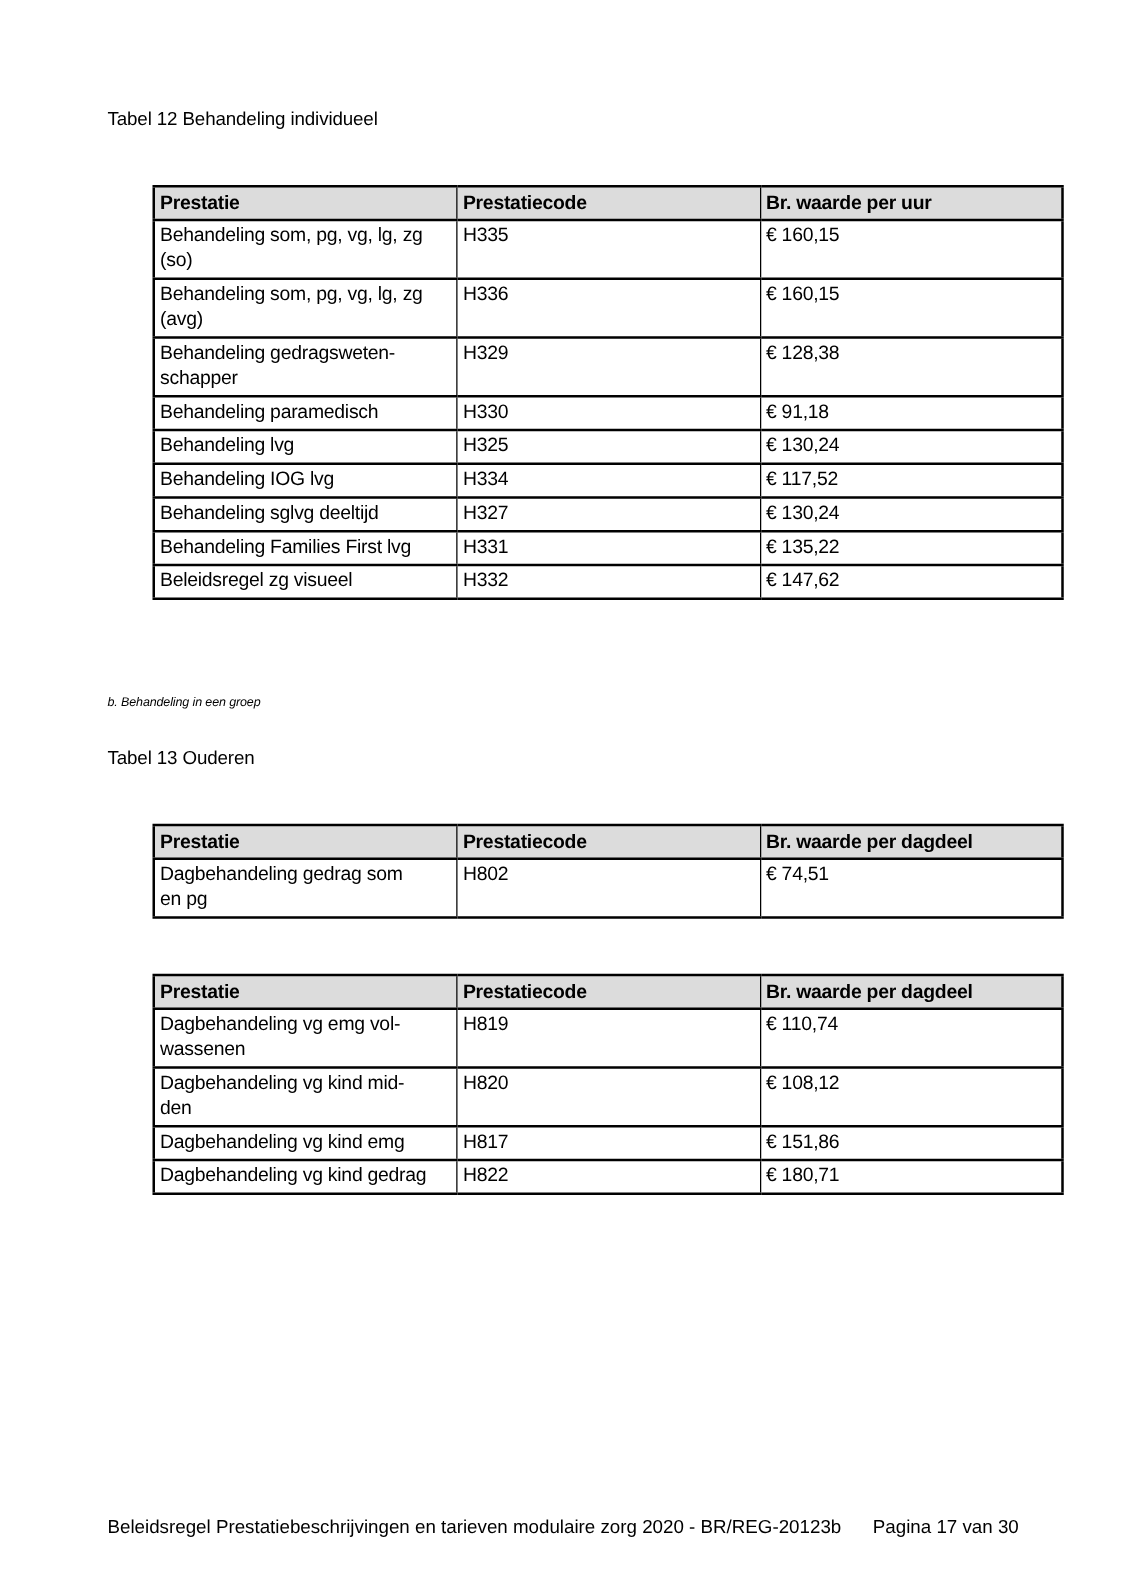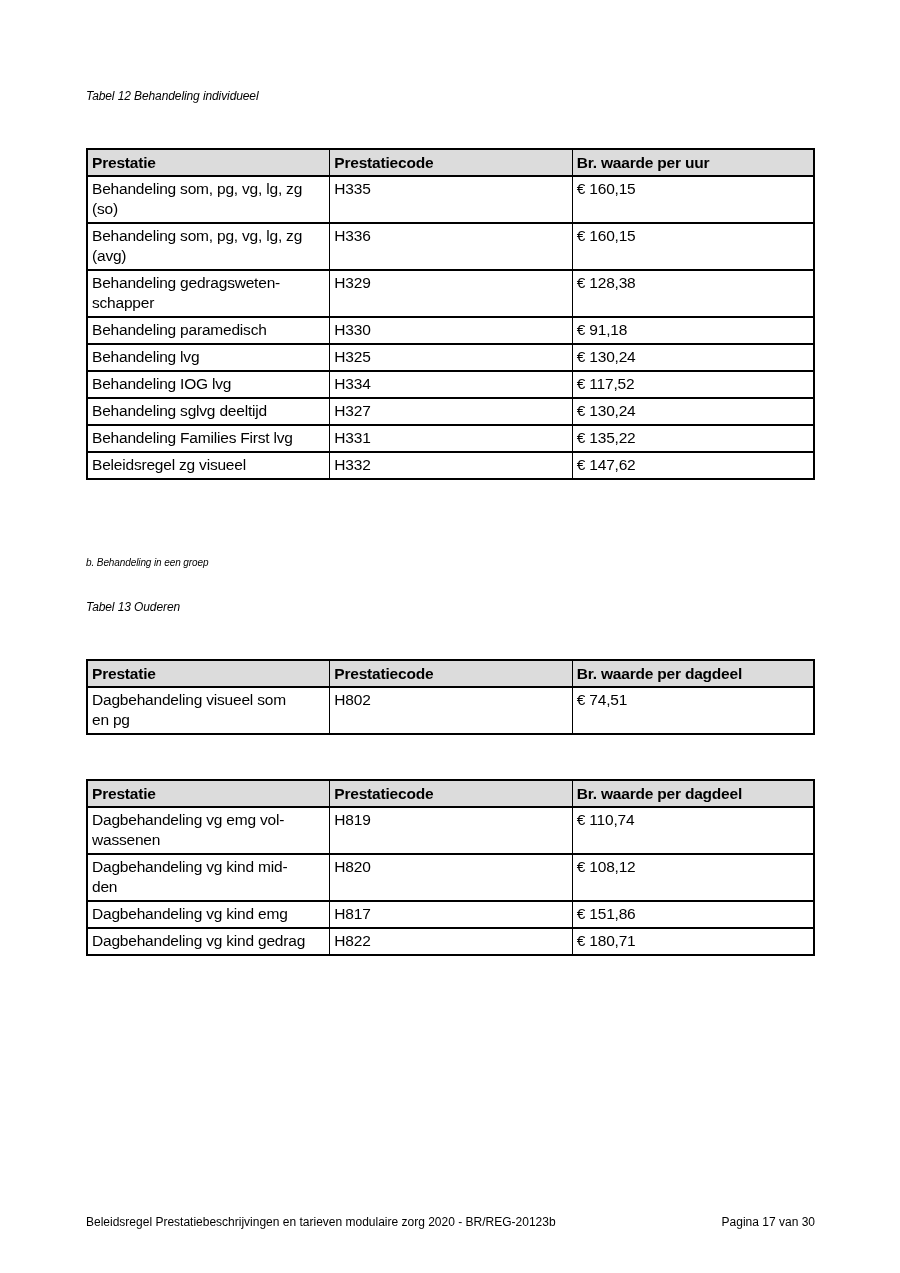--- a/index.html
+++ b/index.html
@@ -18,42 +18,42 @@
     font-family: "Liberation Sans", sans-serif;
     overflow: hidden;
   }
   .page {
     width: 900px;
     height: 1273px;
     padding: 0 85px 0 86px;
     position: relative;
   }
   .caption {
-    font-style: italic;
-    font-size: 12px;
+    font-size: 15px;
     line-height: 16px;
     margin: 0;
     letter-spacing: -0.1px;
   }
   .caption-tabel12 { padding-top: 88px; }
   .group-heading {
     font-style: italic;
     font-size: 10px;
     line-height: 16px;
     margin: 75px 0 0 0;
     letter-spacing: -0.1px;
   }
   .caption-tabel13 { margin-top: 28px; }
   .caption-tabel14 { margin-top: 75px; }
   table.tariff {
     width: 100%;
     border-collapse: collapse;
     table-layout: fixed;
     border: 2px solid var(--border-color, #000);
     margin-top: 44px;
+    margin-left: 36px;
   }
   .table-13, .table-14 { margin-top: 43px; }
   table.tariff th, table.tariff td {
     border: 1px solid var(--border-color, #000);
     border-top-width: 2px;
     border-bottom-width: 2px;
     font-size: 15.5px;
     text-align: left;
     vertical-align: top;
     letter-spacing: -0.2px;
@@ -72,21 +72,21 @@
   table.tariff col.c1 { width: 33.4%; }
   table.tariff col.c2 { width: 33.35%; }
   table.tariff col.c3 { width: 33.25%; }
   .footer {
     position: absolute;
     left: 86px;
     right: 85px;
     top: 1214px;
     display: flex;
     justify-content: space-between;
-    font-size: 12px;
+    font-size: 15px;
     line-height: 16px;
   }
 </style>
 </head>
 <body>
 
 <div class="page">
 
   <p class="caption caption-tabel12">Tabel 12 Behandeling individueel</p>
 
@@ -179,21 +179,21 @@
     <thead>
       <tr>
         <th>Prestatie</th>
         <th>Prestatiecode</th>
         <th>Br. waarde per dagdeel</th>
       </tr>
     </thead>
     <tbody>
 
         <tr>
-          <td>Dagbehandeling visueel som
+          <td>Dagbehandeling gedrag som
 en pg</td>
           <td>H802</td>
           <td>€ 74,51</td>
         </tr>
       </tbody>
   </table>
 
 
   <table class="tariff table-14">
     <colgroup>

